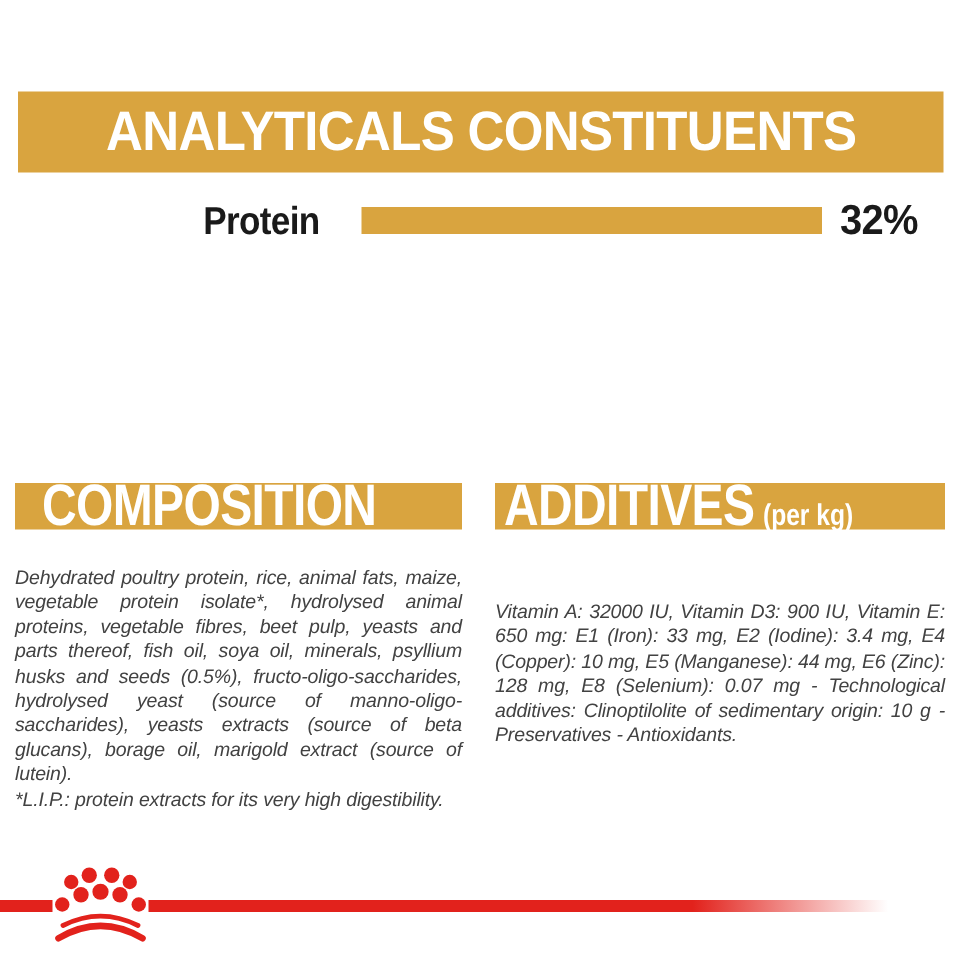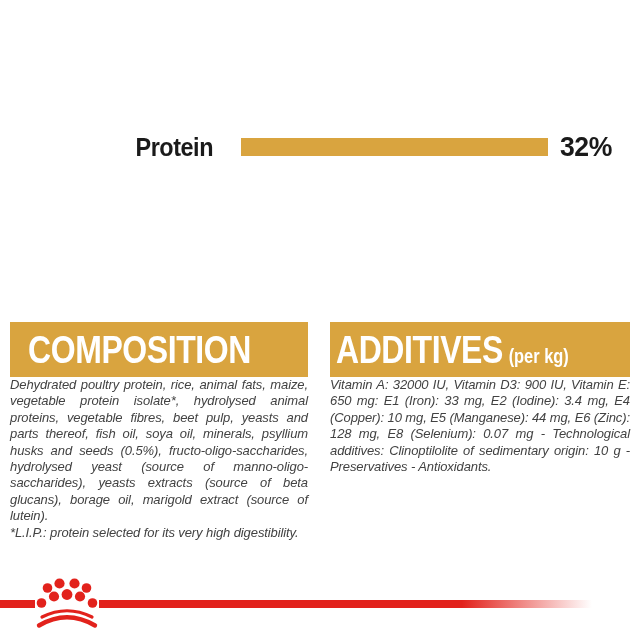--- a/index.html
+++ b/index.html
@@ -25,68 +25,71 @@
     color:var(--dark);white-space:nowrap;
     transform:scaleX(0.9);transform-origin:100% 50%;letter-spacing:-0.5px;
   }
   .chart-bar{margin-left:28px;height:18px;background:var(--gold);}
   .chart-value{
     margin-left:12px;font-size:28px;font-weight:700;color:var(--dark);
     white-space:nowrap;transform:scaleX(0.95);transform-origin:0 50%;letter-spacing:-0.5px;
   }
   
   .section-bar{
-    position:absolute;top:322px;height:55px;background:var(--gold);
+    position:absolute;top:322px;height:31px;background:var(--gold);
     display:flex;align-items:center;box-sizing:border-box;
   }
   #composition-bar{left:10px;width:298px;padding-left:18px;}
   #additives-bar{left:330px;width:300px;padding-left:6px;}
   .section-title-wrap{
     display:flex;align-items:baseline;white-space:nowrap;
     transform:scaleX(0.82);transform-origin:0 50%;
   }
   .section-title{font-size:39px;font-weight:700;color:#fff;letter-spacing:-0.5px;}
   .section-suffix{font-size:20px;font-weight:700;color:#fff;margin-left:7px;}
   
   .body-block{position:absolute;top:377px;}
   #composition-text{left:10px;width:298px;}
-  #additives-text{left:330px;width:300px;}
+  #additives-text{left:330px;width:300px;margin-top:23px;}
   .body-block p{
     margin:0;font-size:13px;line-height:16.4px;color:var(--bodyText);
     text-align:justify;letter-spacing:-0.1px;font-style:italic;
   }
   
   .red-line{position:absolute;left:0;top:600px;width:592px;height:8px;}
   .crown-box{
     position:absolute;left:35px;top:577px;width:64px;height:56px;
     background:#fff;color:var(--red);display:flex;align-items:center;justify-content:center;
   }
 </style>
 </head>
 <body>
 
 <div class="canvas">
 
+  <div class="title-bar">
+    <span class="title-text">ANALYTICALS CONSTITUENTS</span>
+  </div>
 
   <div class="chart" id="chart">
       <div class="chart-row">
         <span class="chart-label">Protein</span>
         <div class="chart-bar" style="width: 307px; background: rgb(217, 164, 63);"></div>
         <span class="chart-value">32%</span>
       </div>
     </div>
 
   <div class="section-bar" id="composition-bar">
     <span class="section-title-wrap">
       <span class="section-title">COMPOSITION</span>
     </span>
   </div>
   <div class="body-block" id="composition-text">
     <p>Dehydrated poultry protein, rice, animal fats, maize, vegetable protein isolate*, hydrolysed animal proteins, vegetable fibres, beet pulp, yeasts and parts thereof, fish oil, soya oil, minerals, psyllium husks and seeds (0.5%), fructo-oligo-saccharides, hydrolysed yeast (source of manno-oligo-saccharides), yeasts extracts (source of beta glucans), borage oil, marigold extract (source of lutein).</p>
-    <p>*L.I.P.: protein selected for its very high digestibility.</p>
+    <p>*L.I.P.: protein extracts for its very high digestibility.</p>
   </div>
 
   <div class="section-bar" id="additives-bar">
     <span class="section-title-wrap">
       <span class="section-title">ADDITIVES</span>
       <span class="section-suffix">(per kg)</span>
     </span>
   </div>
   <div class="body-block" id="additives-text">
     <p>Vitamin A: 32000 IU, Vitamin D3: 900 IU, Vitamin E: 650 mg: E1 (Iron): 33 mg, E2 (Iodine): 3.4 mg, E4 (Copper): 10 mg, E5 (Manganese): 44 mg, E6 (Zinc): 128 mg, E8 (Selenium): 0.07 mg - Technological additives: Clinoptilolite of sedimentary origin: 10 g - Preservatives - Antioxidants.</p>

